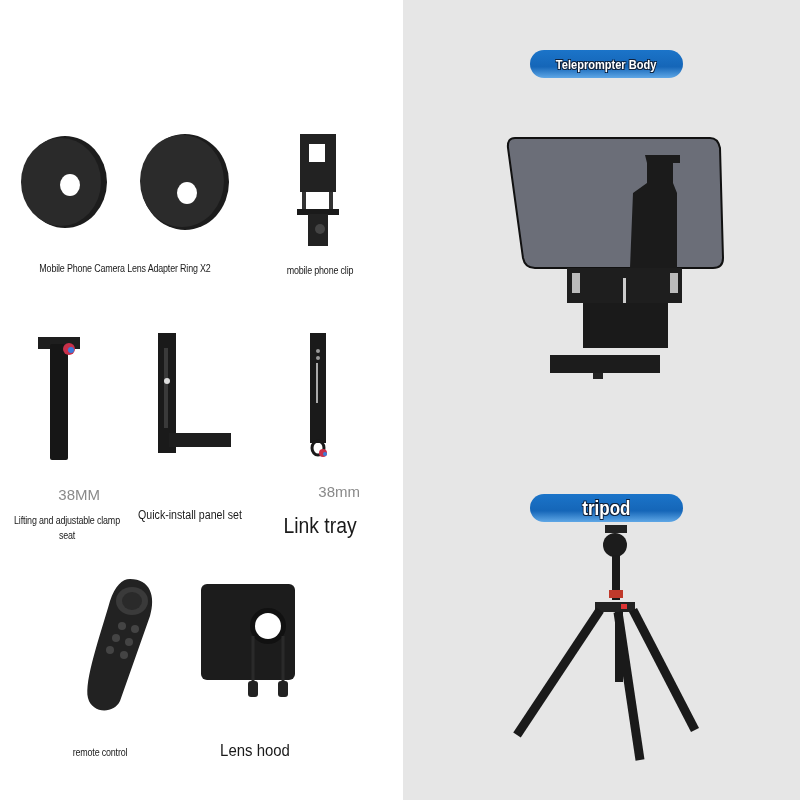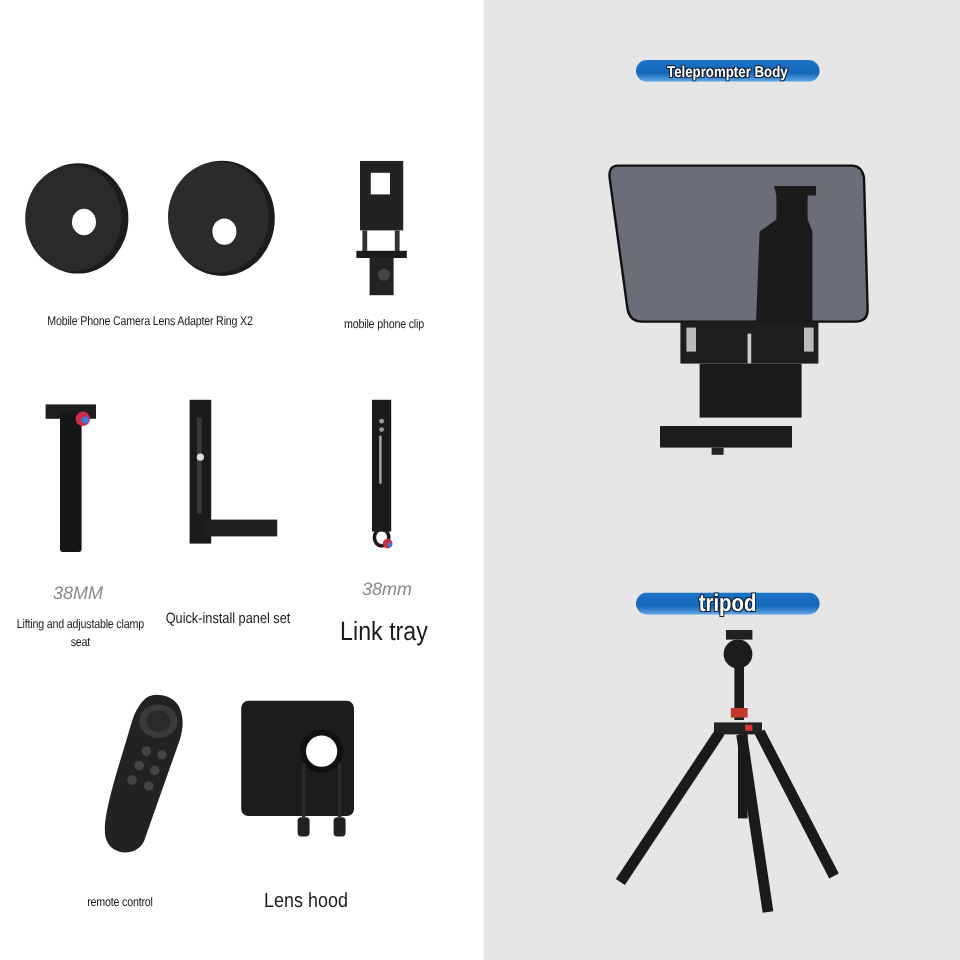--- a/index.html
+++ b/index.html
@@ -7,22 +7,22 @@
   body { position: relative; background: #ffffff; font-family: "Liberation Sans", sans-serif; }
   .left-panel { position: absolute; left: 0; top: 0; width: 403px; height: 800px; background: #ffffff; }
   .right-panel { position: absolute; left: 403px; top: 0; width: 397px; height: 800px; background: #e6e6e6; }
   .abs { position: absolute; }
   .label { position: absolute; color: #1a1a1a; text-align: center; white-space: nowrap;
            font-family: "Liberation Sans", sans-serif; font-stretch: condensed; }
   .label.sm { font-size: 10.5px; letter-spacing: -0.2px; transform: scaleX(0.85); transform-origin: center; }
   .label.md { font-size: 12.5px; transform: scaleX(0.85); transform-origin: center; }
   .label.lg { font-size: 22px; transform: scaleX(0.88); transform-origin: center; }
   .label.lh { font-size: 17px; transform: scaleX(0.88); transform-origin: center; }
-  .size-tag { position: absolute; color: #8a8a8a; font-size: 15px; text-align: center; font-style: italic; }
-  .pill { position: absolute; height: 18px; border-radius: 17px;
+  .size-tag { position: absolute; color: #8a8a8a; font-size: 15px; text-align: right; }
+  .pill { position: absolute; height: 28px; border-radius: 17px;
           background: linear-gradient(180deg, #1b74c9 0%, #1566b8 60%, #5fa7e6 100%);
           display: flex; align-items: center; justify-content: center; }
   .pill span { color: #ffffff; font-weight: bold; text-shadow: -1px -1px 0 #10213a, 1px -1px 0 #10213a, -1px 1px 0 #10213a, 1px 1px 0 #10213a;
                transform: scaleX(0.85); display: inline-block; }
 </style>
 </head>
 <body>
 
 <div class="left-panel"></div>
 <div class="right-panel"></div>

